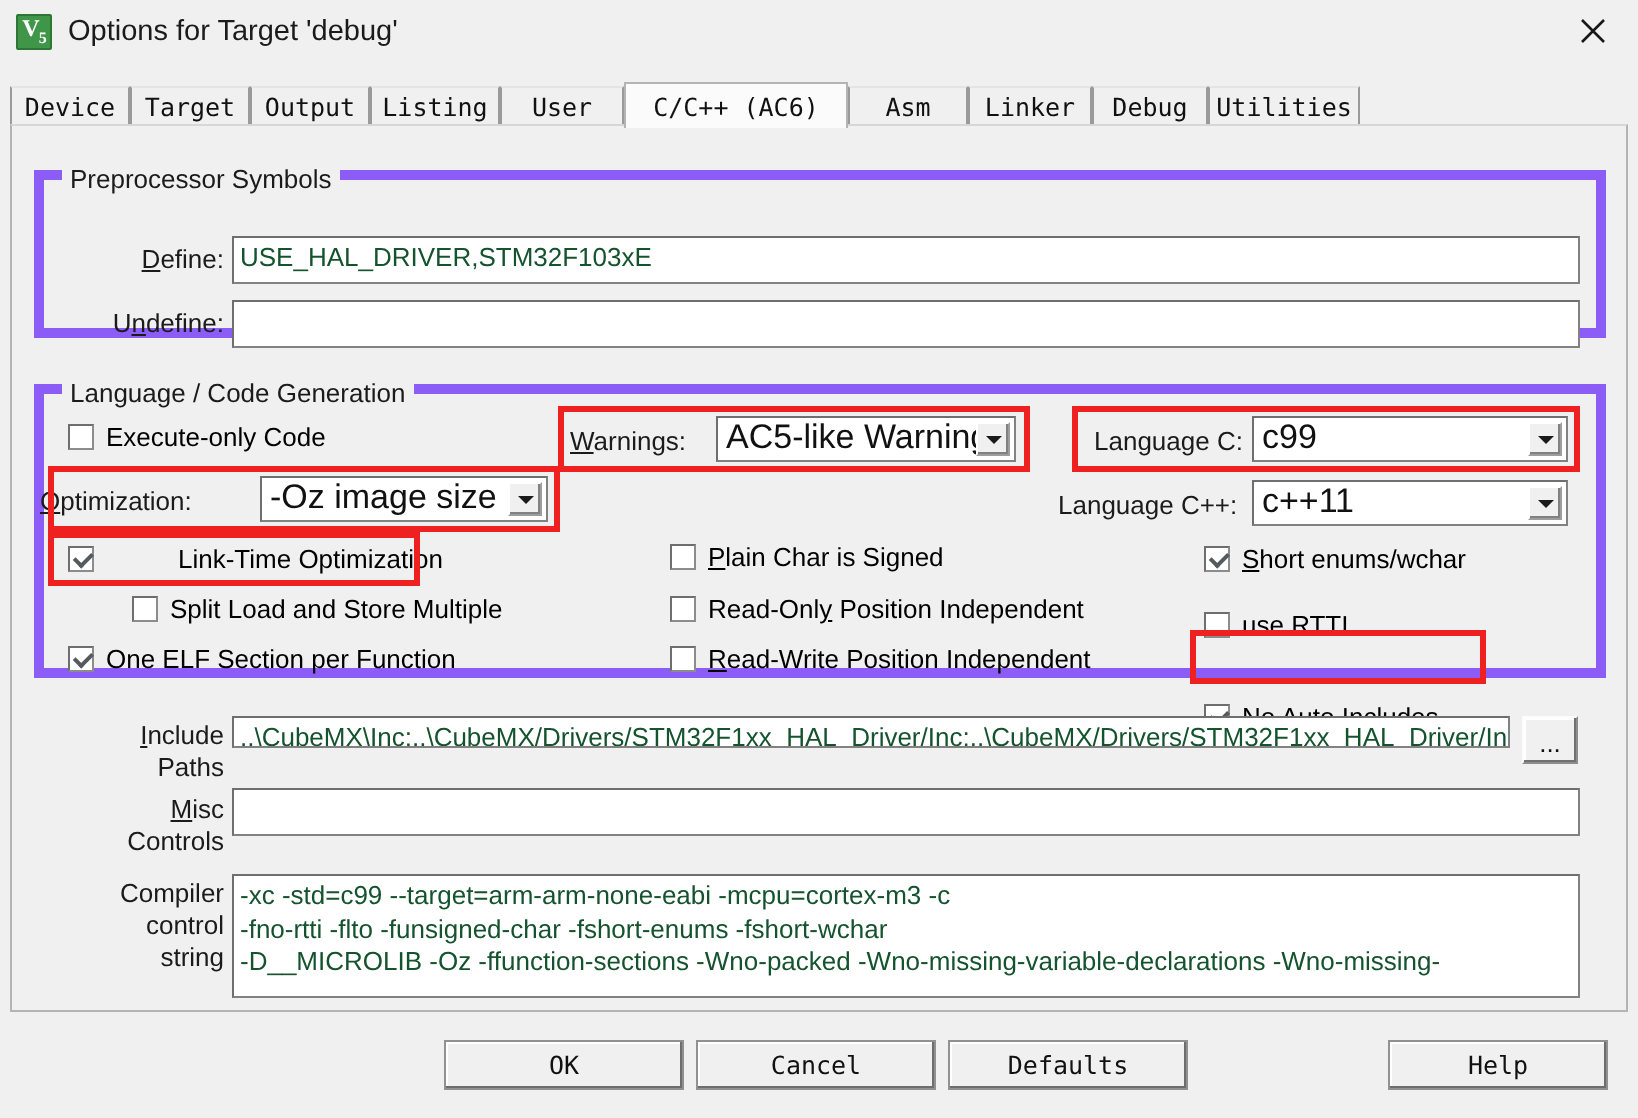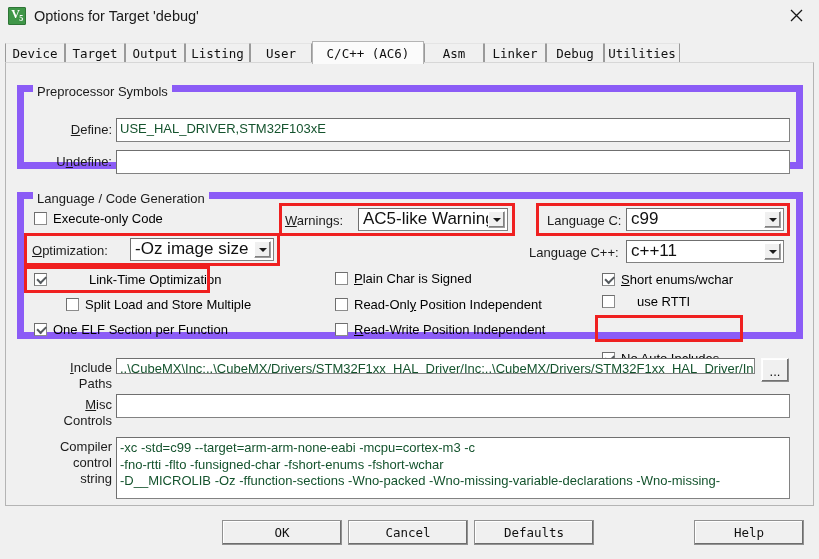--- a/index.html
+++ b/index.html
@@ -81,21 +81,21 @@
   .page {
     position: absolute; left: 5px; top: 62px; width: 809px; height: 444px;
     background: #f0f0f0;
     border: 1px solid #b4b4b4;
     border-top: 1px solid #d7d7d7;
   }
 
   
   .group {
     position: absolute;
-    border: 7px solid #8b5cf6;
+    border: 5px solid #8b5cf6;
   }
   .group > .legend {
     position: absolute; top: -8px; left: 9px;
     background: #f0f0f0;
     padding: 0 4px;
     font-size: 13px; color: #1b1b1b;
     white-space: nowrap;
   }
 
   
@@ -271,21 +271,21 @@
     <div class="textbox" style="left:110px; top:87px; width:674px; height:24px;"></div>
 
     <div class="group" style="left:11px; top:129px; width:786px; height:147px;">
       <span class="legend">Language / Code Generation</span>
     </div>
 
     <div class="cbrow" style="left:28px; top:148px;">
       <span class="cbox"></span>
       <span>Execute-only Code</span>
     </div>
-    <div class="lbl" style="left:26px; top:180px;text-align:center;">
+    <div class="lbl" style="left:14px; top:180px;text-align:center;">
       <span class="u">O</span>ptimization:
     </div>
     <div class="combo" style="left:124px; top:175px; width:144px; height:23px;">
       <span class="val">-Oz image size</span>
       <span class="arrowbtn">
           <span class="tri"></span>
         </span>
     </div>
     <div class="cbrow" style="left:28px; top:209px;gap:36px;">
       <span class="cbox checked"></span>
@@ -333,21 +333,21 @@
     <div class="combo" style="left:620px; top:177px; width:158px; height:23px;">
       <span class="val">c++11</span>
       <span class="arrowbtn">
           <span class="tri"></span>
         </span>
     </div>
     <div class="cbrow" style="left:596px; top:209px;">
       <span class="cbox checked"></span>
       <span><span class="u">S</span>hort enums/wchar</span>
     </div>
-    <div class="cbrow" style="left:596px; top:231px;gap:16px;">
+    <div class="cbrow" style="left:596px; top:242px;">
       <span class="cbox"></span>
       <span>use RTTI</span>
     </div>
     <div class="cbrow" style="left:596px; top:259px;margin-top:29px;">
       <span class="cbox checked"></span>
       <span>No Auto Includes</span>
     </div>
 
     <div class="lbl right" style="left:16px; top:297px; width:90px;">
       <span class="u">I</span>nclude

